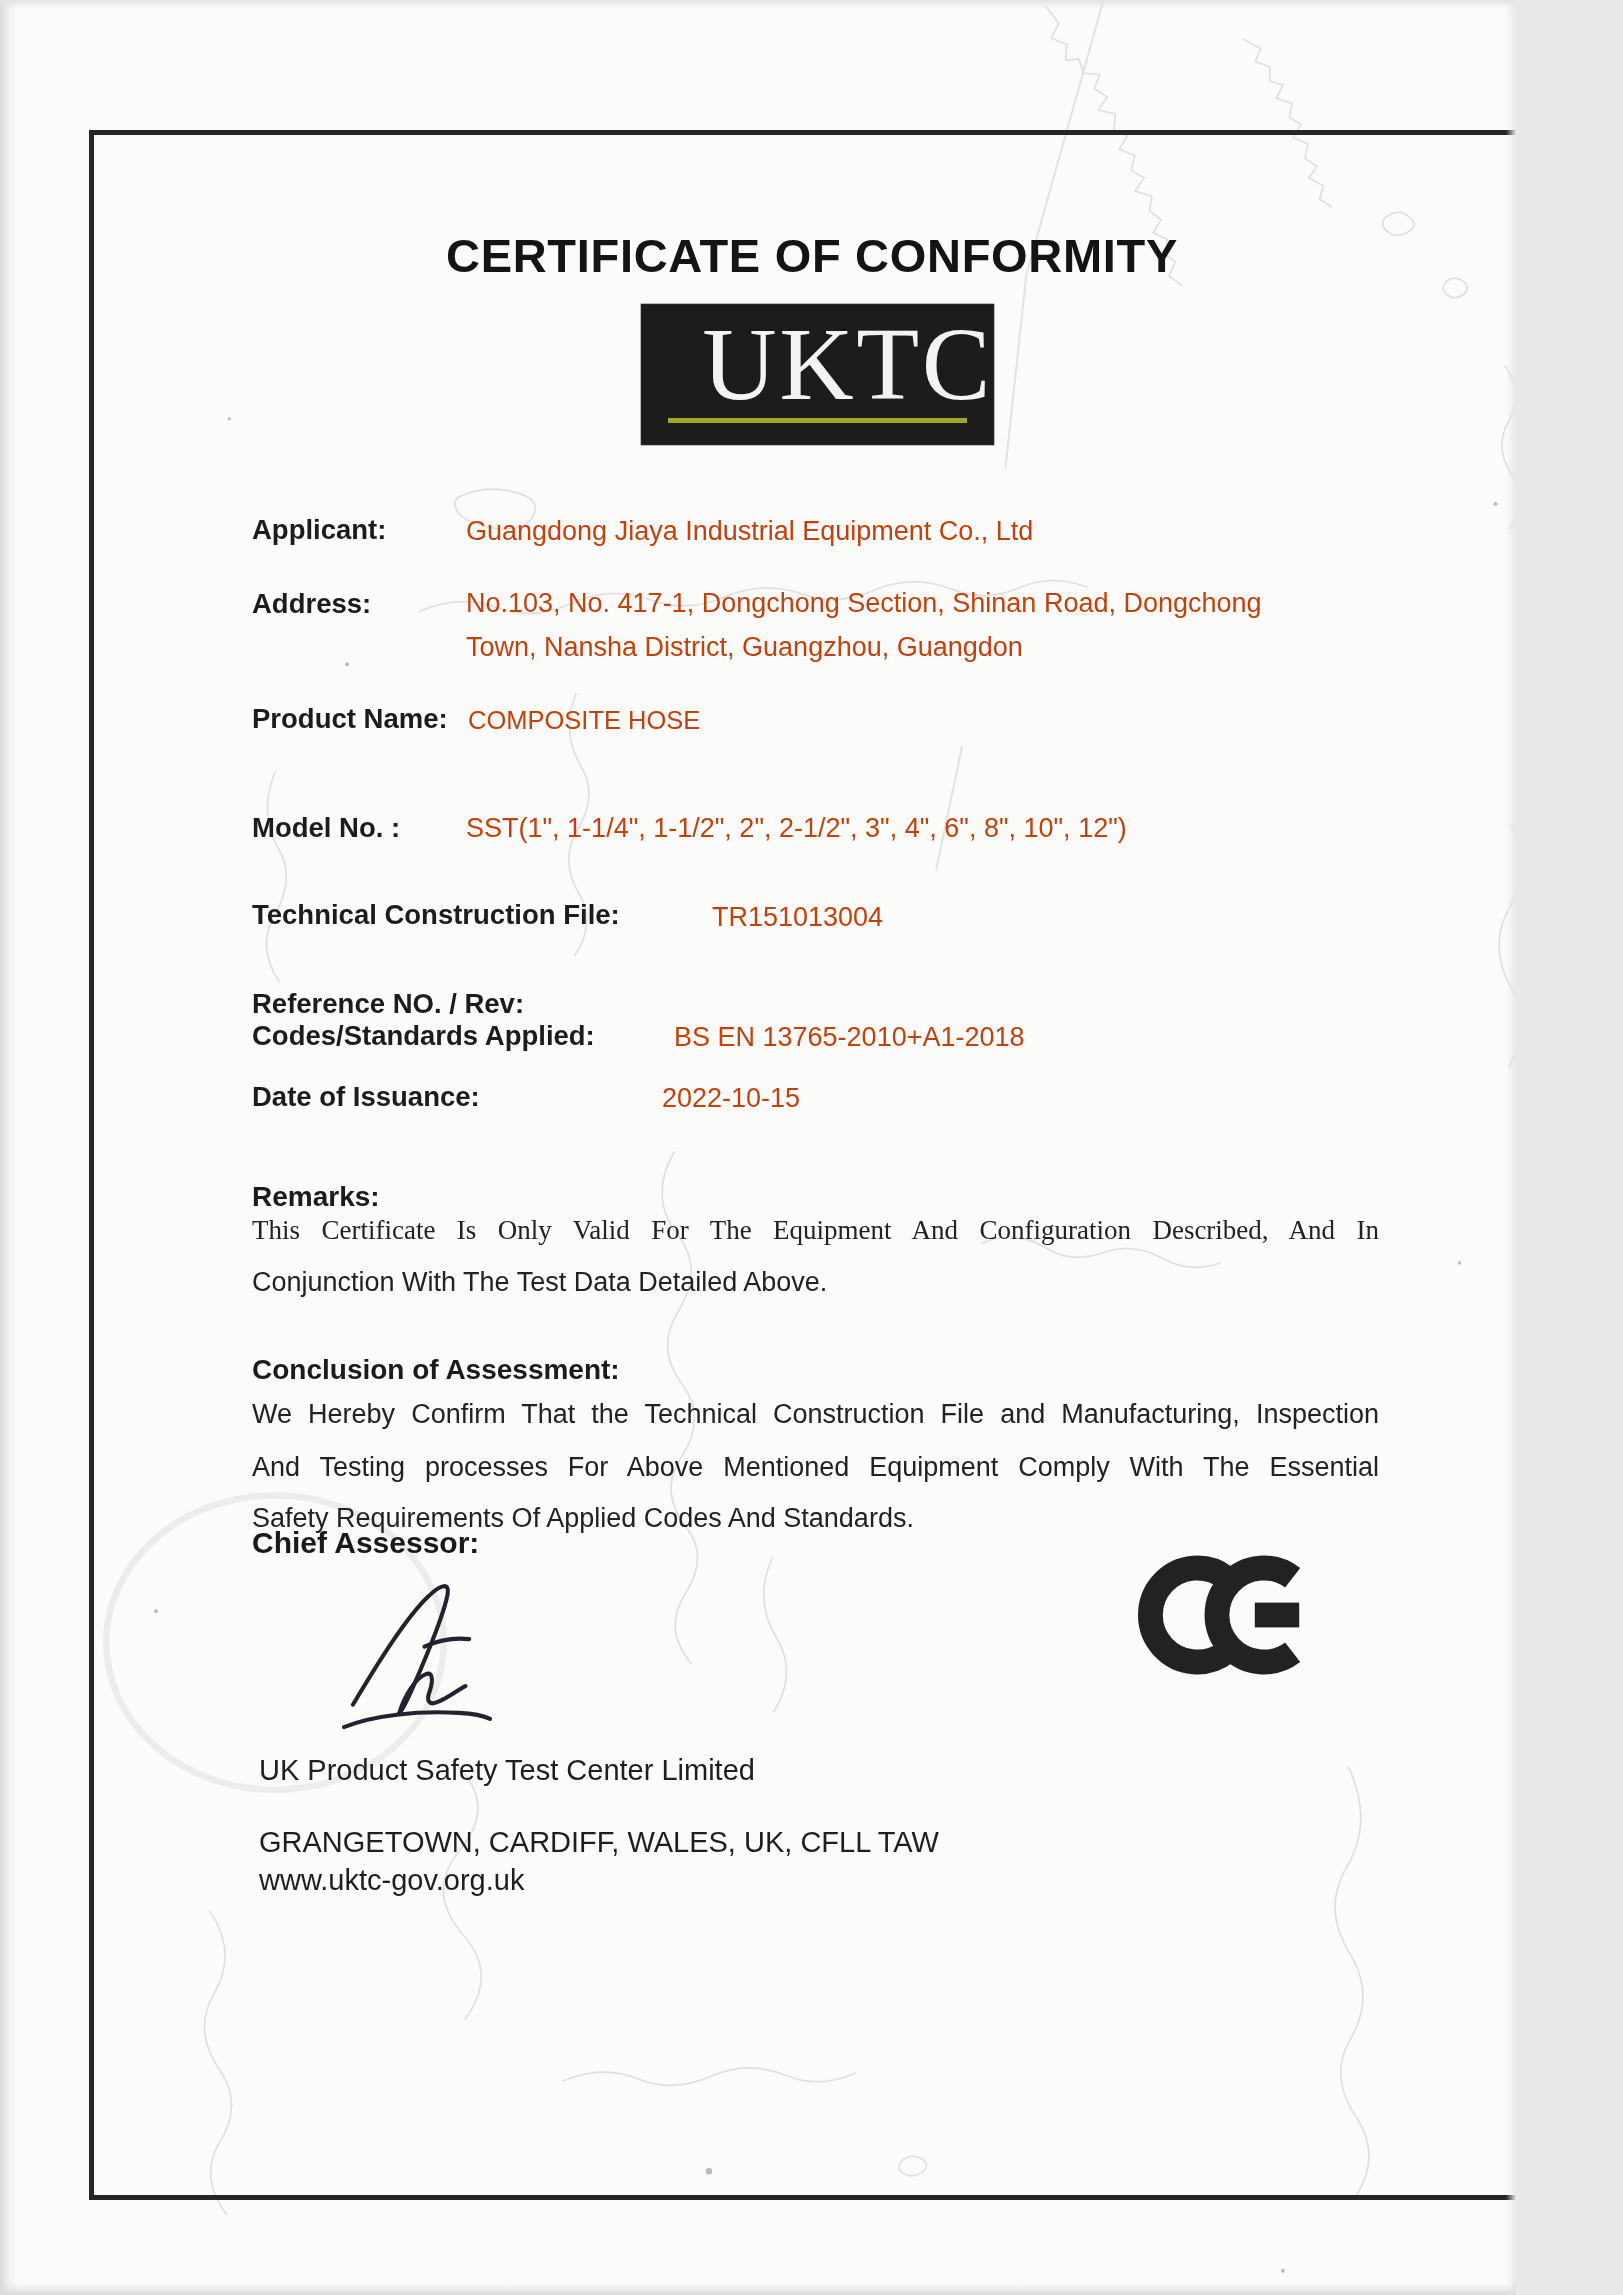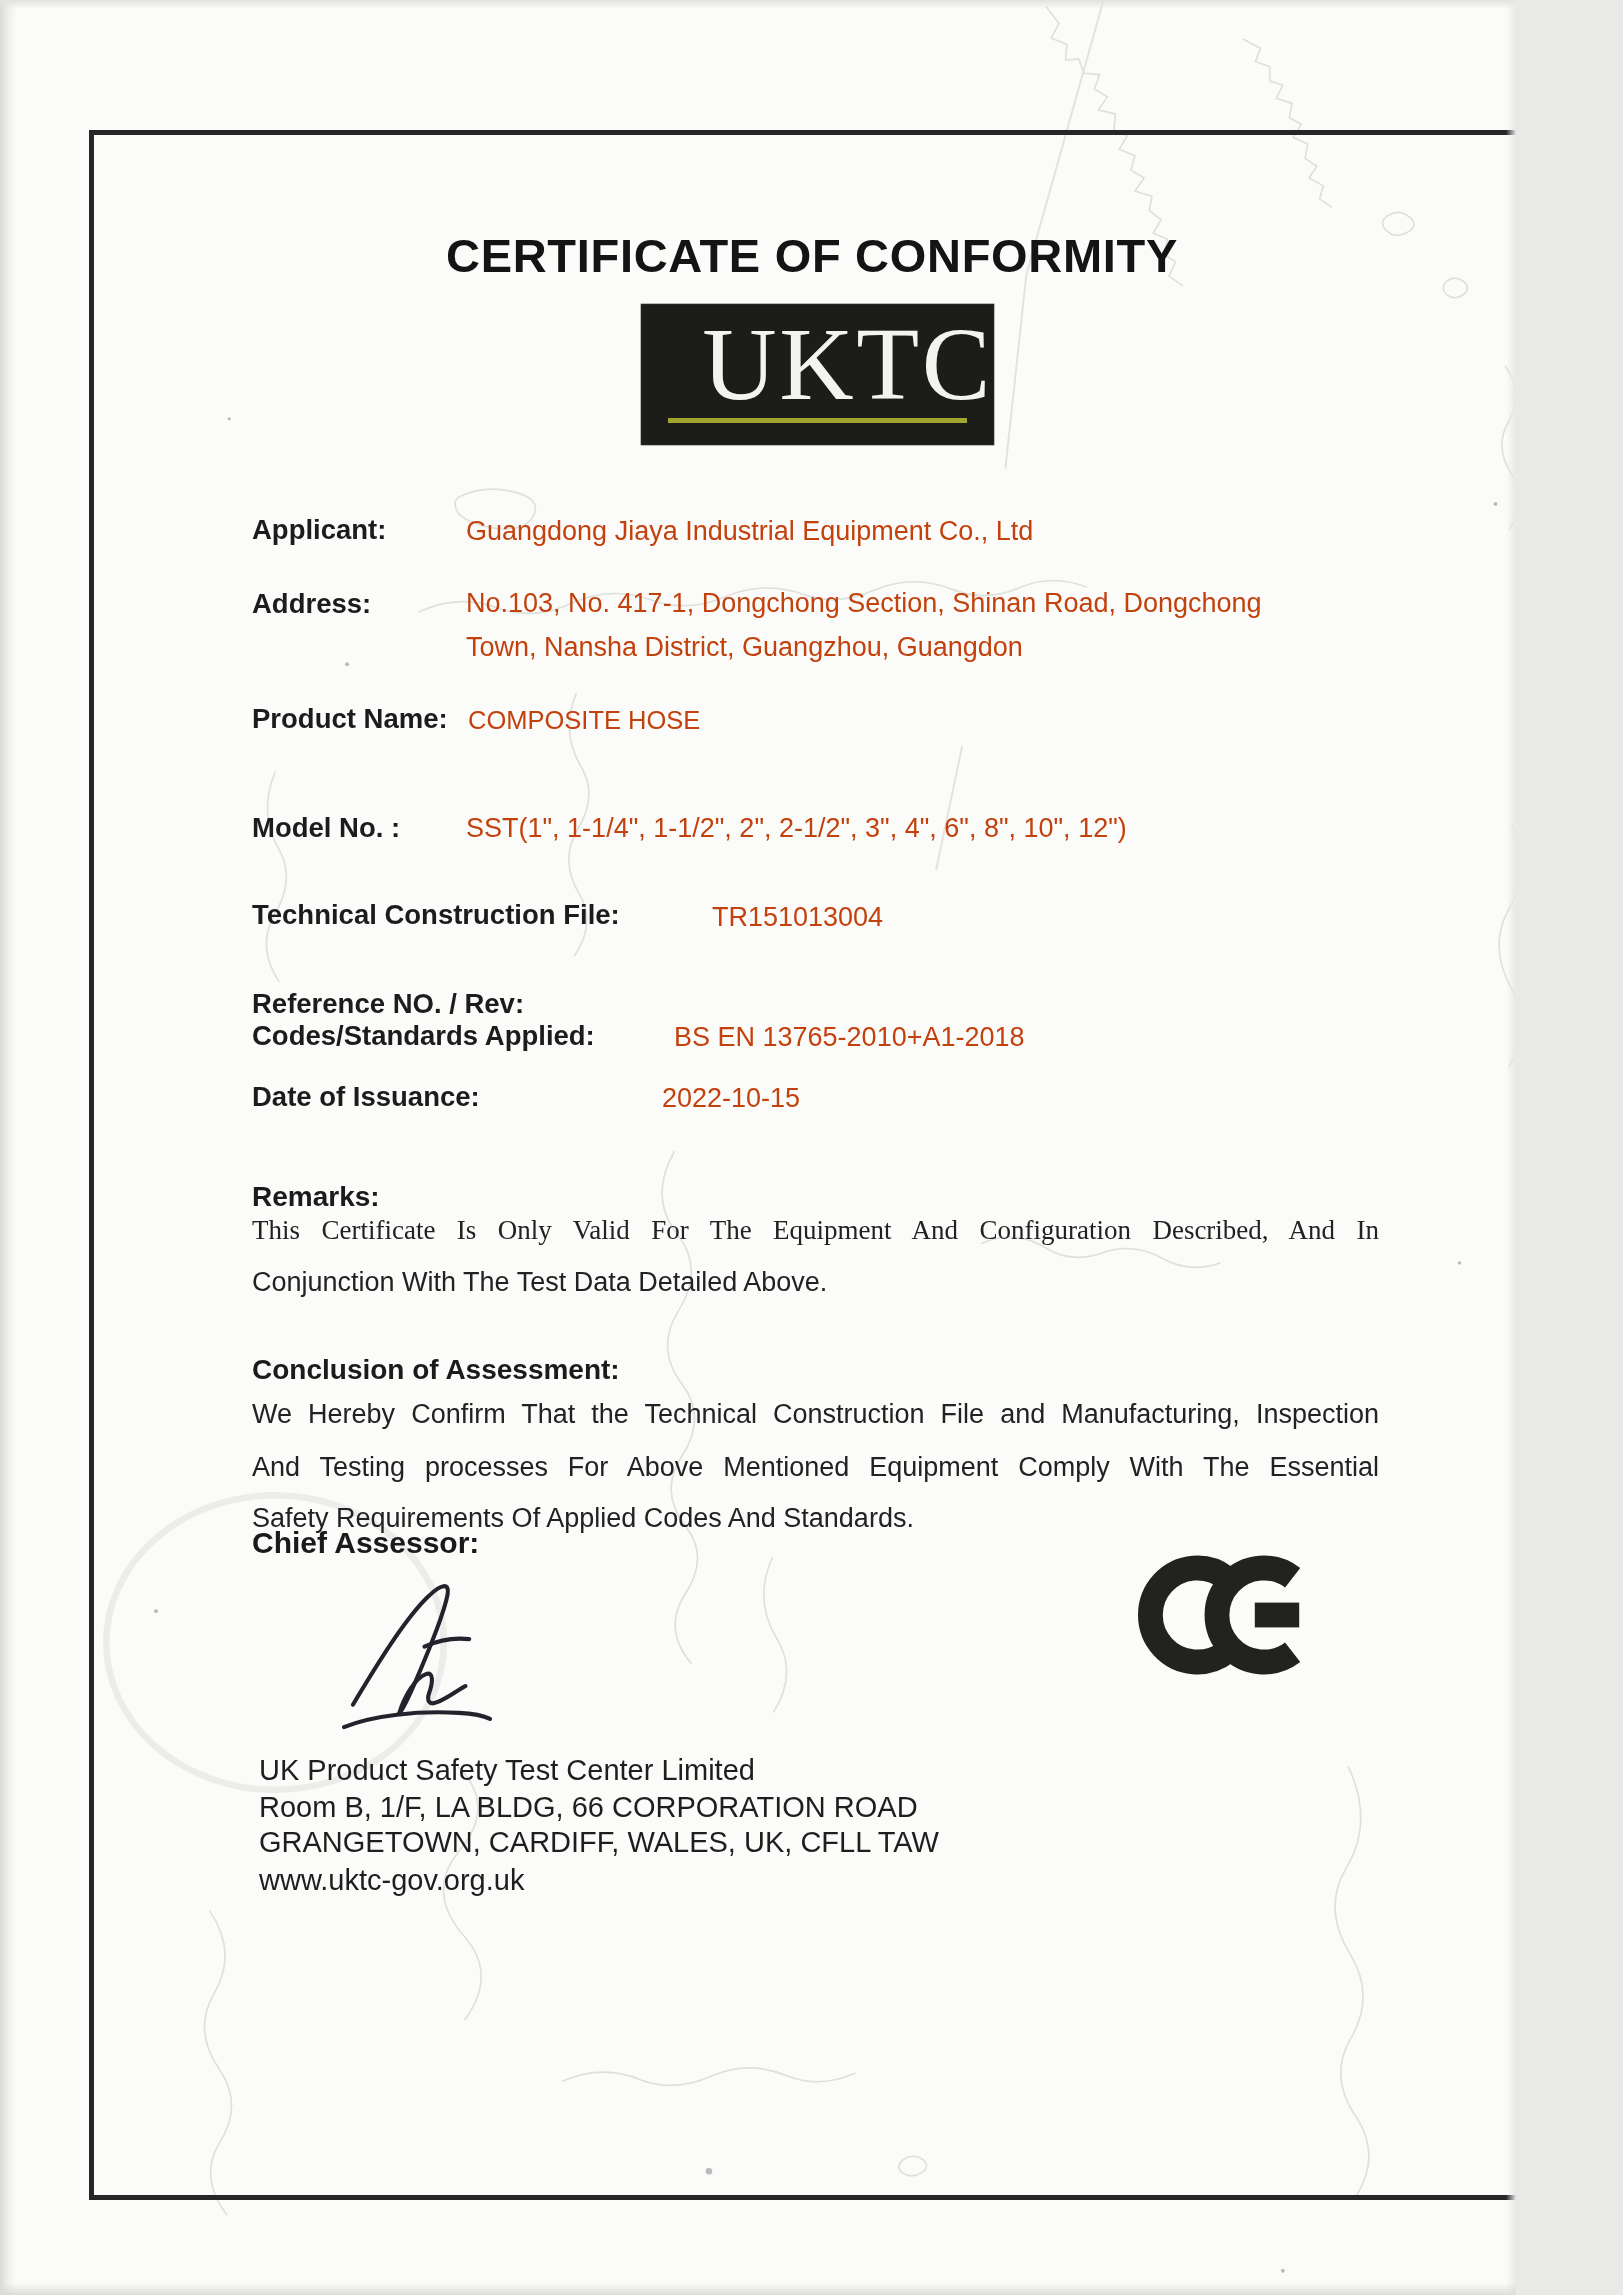--- a/index.html
+++ b/index.html
@@ -173,21 +173,20 @@
 
   <svg class="ce" width="174" height="124" viewBox="0 0 266 190">
     <g stroke="#222220" stroke-width="38" fill="none" stroke-linecap="butt">
       <path d="M 150 38 A 72 72 0 1 0 150 152"></path>
       <path d="M 252 38 A 72 72 0 1 0 252 152"></path>
     </g>
     <rect x="194" y="76" width="68" height="38" fill="#222220"></rect>
   </svg>
 
   <div class="footer-line" style="top:1754px;">UK Product Safety Test Center Limited</div>
-  <div class="footer-line" style="top:1791px;">Room B, 1/F, LA BLDG, 66 CORPORATION ROAD</div>
   <div class="footer-line" style="top:1826px;">GRANGETOWN, CARDIFF, WALES, UK, CFLL TAW</div>
   <div class="footer-line" style="top:1864px;">www.uktc-gov.org.uk</div>
 
   <div class="edge edge-left"></div>
   <div class="edge edge-top"></div>
   <div class="edge edge-right"></div>
   <div class="edge edge-bottom"></div>
 </div>
 
 

